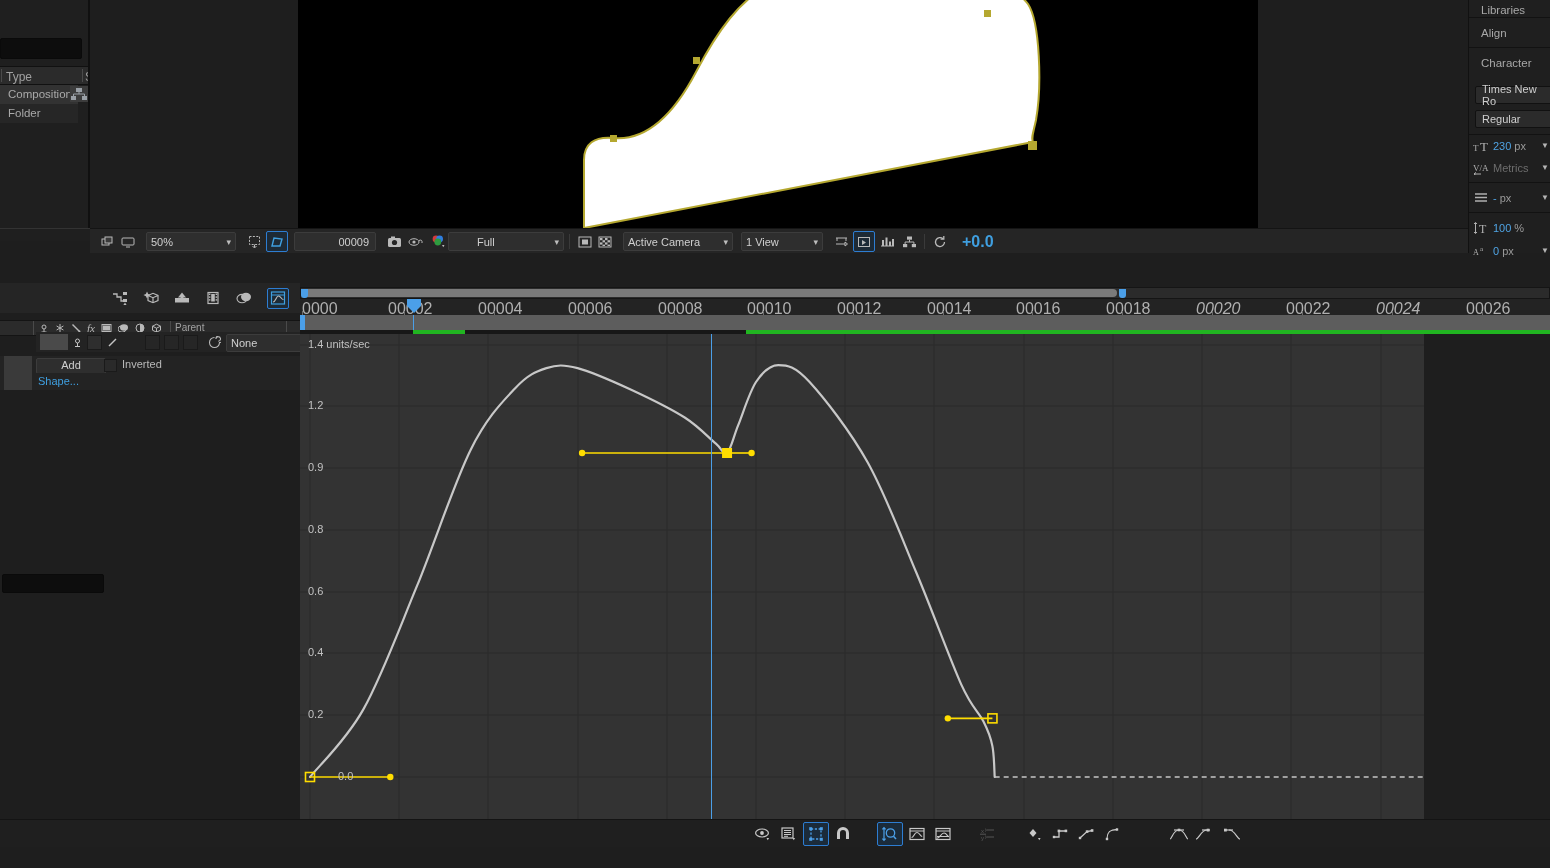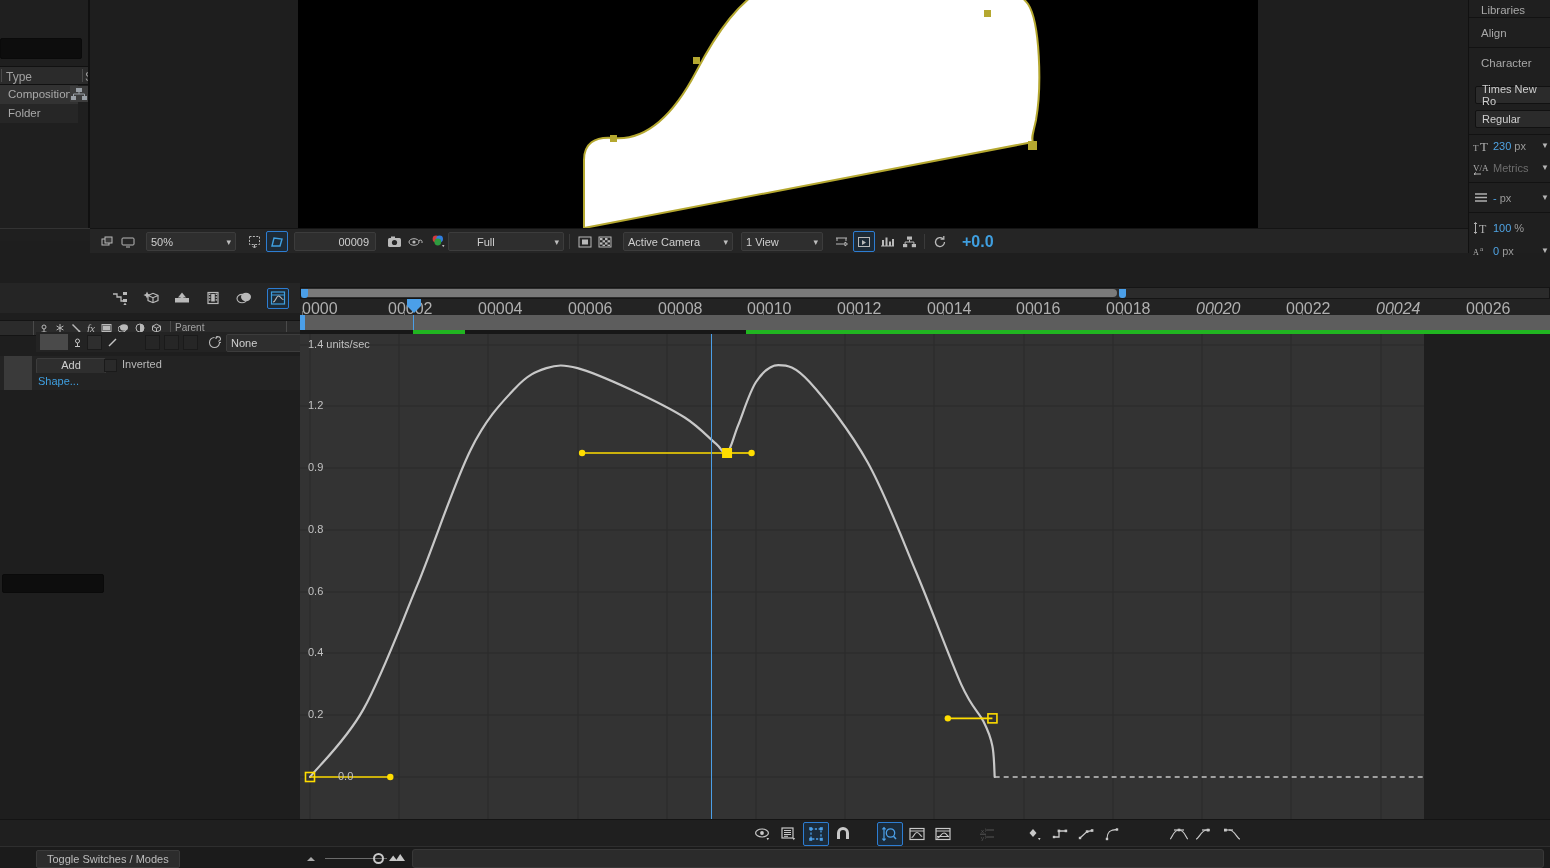--- a/index.html
+++ b/index.html
@@ -676,39 +676,20 @@
       <span class="gt-btn">
         <svg width="22" height="16" viewBox="0 0 22 16">
             <path d="M9 4c6 0 8 9 11 9" fill="none" stroke="#c9c9c9" stroke-width="1.2"></path>
             <path d="M5 4h8" stroke="#c9c9c9" stroke-width="1.2"></path>
             <rect x="4" y="2.7" width="2.8" height="2.8" fill="#c9c9c9"></rect>
           </svg>
       </span>
     </div>
   </div>
 
-  <div class="abs" id="statusbar">
-    <div id="toggle-switches">
-      <span>Toggle Switches / Modes</span>
-    </div>
-    <span class="ic abs" style="left:304px;top:6px;">
-      <svg width="14" height="10" viewBox="0 0 14 10">
-          <path d="M3 8l4-4 4 4z" fill="#a8a8a8"></path>
-        </svg>
-    </span>
-    <div id="zoom-slider"></div>
-    <div id="zoom-knob"></div>
-    <span class="ic abs" style="left:388px;top:4px;">
-      <svg width="18" height="12" viewBox="0 0 18 12">
-          <path d="M1 10l4.2-5.5L9.4 10z" fill="#c6c6c6"></path>
-          <path d="M7.6 10l4.6-7 4.8 7z" fill="#c6c6c6"></path>
-        </svg>
-    </span>
-    <div id="sb-field"></div>
-  </div>
 
   <div class="abs" id="rpanel">
     <div class="rp-tab" style="top:-4px;">
       <span>Libraries</span>
     </div>
     <div class="rp-div" style="top:17px;"></div>
     <div class="rp-tab" style="top:19px;">
       <span>Align</span>
     </div>
     <div class="rp-div" style="top:47px;"></div>

